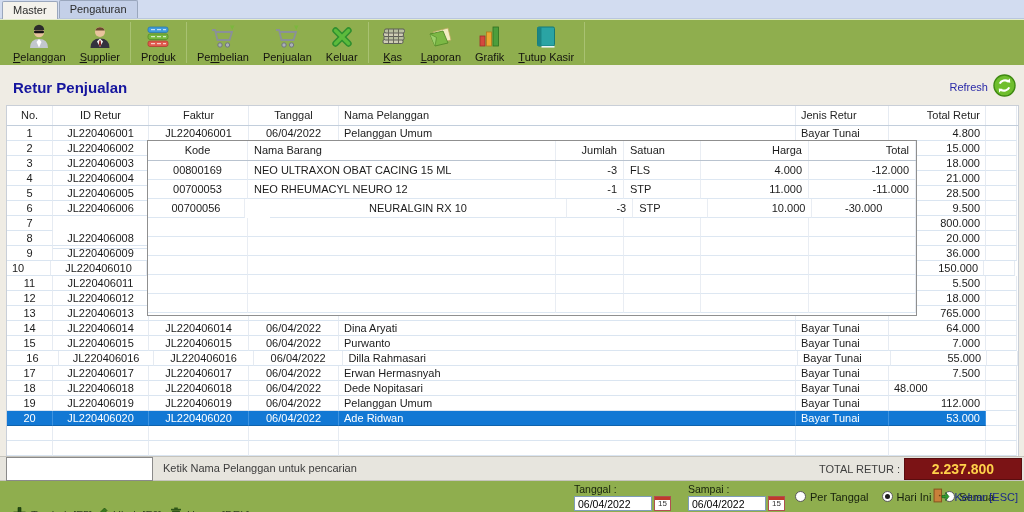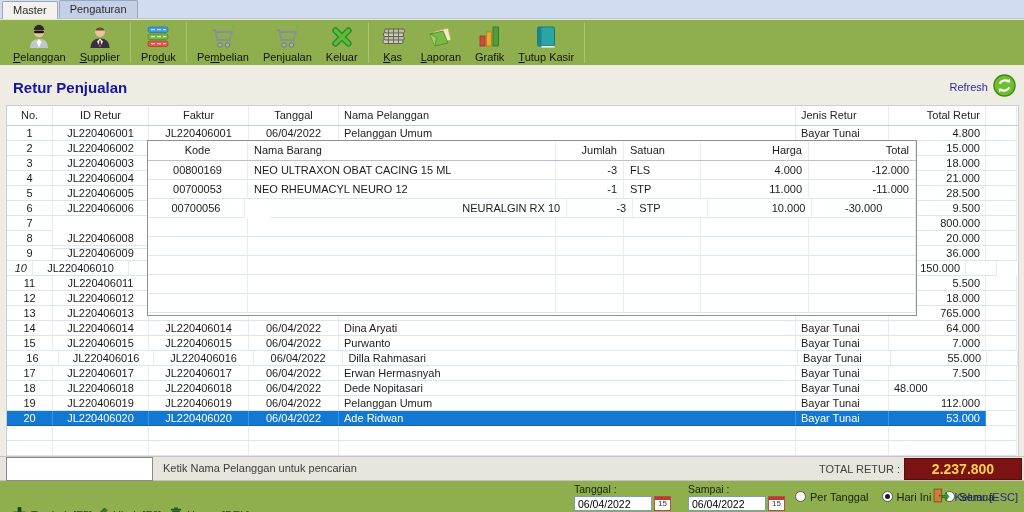--- a/index.html
+++ b/index.html
@@ -320,21 +320,21 @@
       <div class="gcell" style="width: 46px; text-align: center;">9</div>
       <div class="gcell" style="width: 96px; text-align: center;">JL220406009</div>
       <div class="gcell" style="width: 100px; text-align: center;"></div>
       <div class="gcell" style="width: 90px; text-align: center;"></div>
       <div class="gcell" style="width: 457px; text-align: left;"></div>
       <div class="gcell" style="width: 93px; text-align: left;"></div>
       <div class="gcell" style="width: 97px; text-align: right;">36.000</div>
       <div class="gcell filler" style="width: 31px; text-align: left;"></div>
     </div>
     <div class="grow">
-      <div class="gcell" style="width: 26px; text-align: right; font-style: italic;">10</div>
+      <div class="gcell" style="width: 44px; text-align: left;">10</div>
       <div class="gcell" style="width: 96px; text-align: center;">JL220406010</div>
       <div class="gcell" style="width: 100px; text-align: center;"></div>
       <div class="gcell" style="width: 90px; text-align: center;"></div>
       <div class="gcell" style="width: 457px; text-align: left;"></div>
       <div class="gcell" style="width: 93px; text-align: left;"></div>
       <div class="gcell" style="width: 97px; text-align: right;">150.000</div>
       <div class="gcell filler" style="width: 31px; text-align: left;"></div>
     </div>
     <div class="grow">
       <div class="gcell" style="width: 46px; text-align: center;">11</div>
@@ -478,21 +478,21 @@
     <div class="prow">
       <div class="pcell" style="width: 100px; text-align: center;">00700053</div>
       <div class="pcell" style="width: 308px; text-align: left;">NEO RHEUMACYL NEURO 12</div>
       <div class="pcell" style="width: 68px; text-align: right;">-1</div>
       <div class="pcell" style="width: 77px; text-align: left;">STP</div>
       <div class="pcell" style="width: 108px; text-align: right;">11.000</div>
       <div class="pcell" style="width: 107px; text-align: right;">-11.000</div>
     </div>
     <div class="prow">
       <div class="pcell" style="width: 100px; text-align: center;">00700056</div>
-      <div class="pcell" style="width: 308px; text-align: right; margin-left: 25px;">NEURALGIN RX 10</div>
+      <div class="pcell" style="width: 308px; text-align: center; margin-left: 25px;">NEURALGIN RX 10</div>
       <div class="pcell" style="width: 68px; text-align: right;">-3</div>
       <div class="pcell" style="width: 77px; text-align: left;">STP</div>
       <div class="pcell" style="width: 108px; text-align: right;">10.000</div>
       <div class="pcell" style="width: 107px; text-align: center;">-30.000</div>
     </div>
     <div class="prow">
       <div class="pcell" style="width: 100px; text-align: center;"></div>
       <div class="pcell" style="width: 308px; text-align: left;"></div>
       <div class="pcell" style="width: 68px; text-align: right;"></div>
       <div class="pcell" style="width: 77px; text-align: left;"></div>

